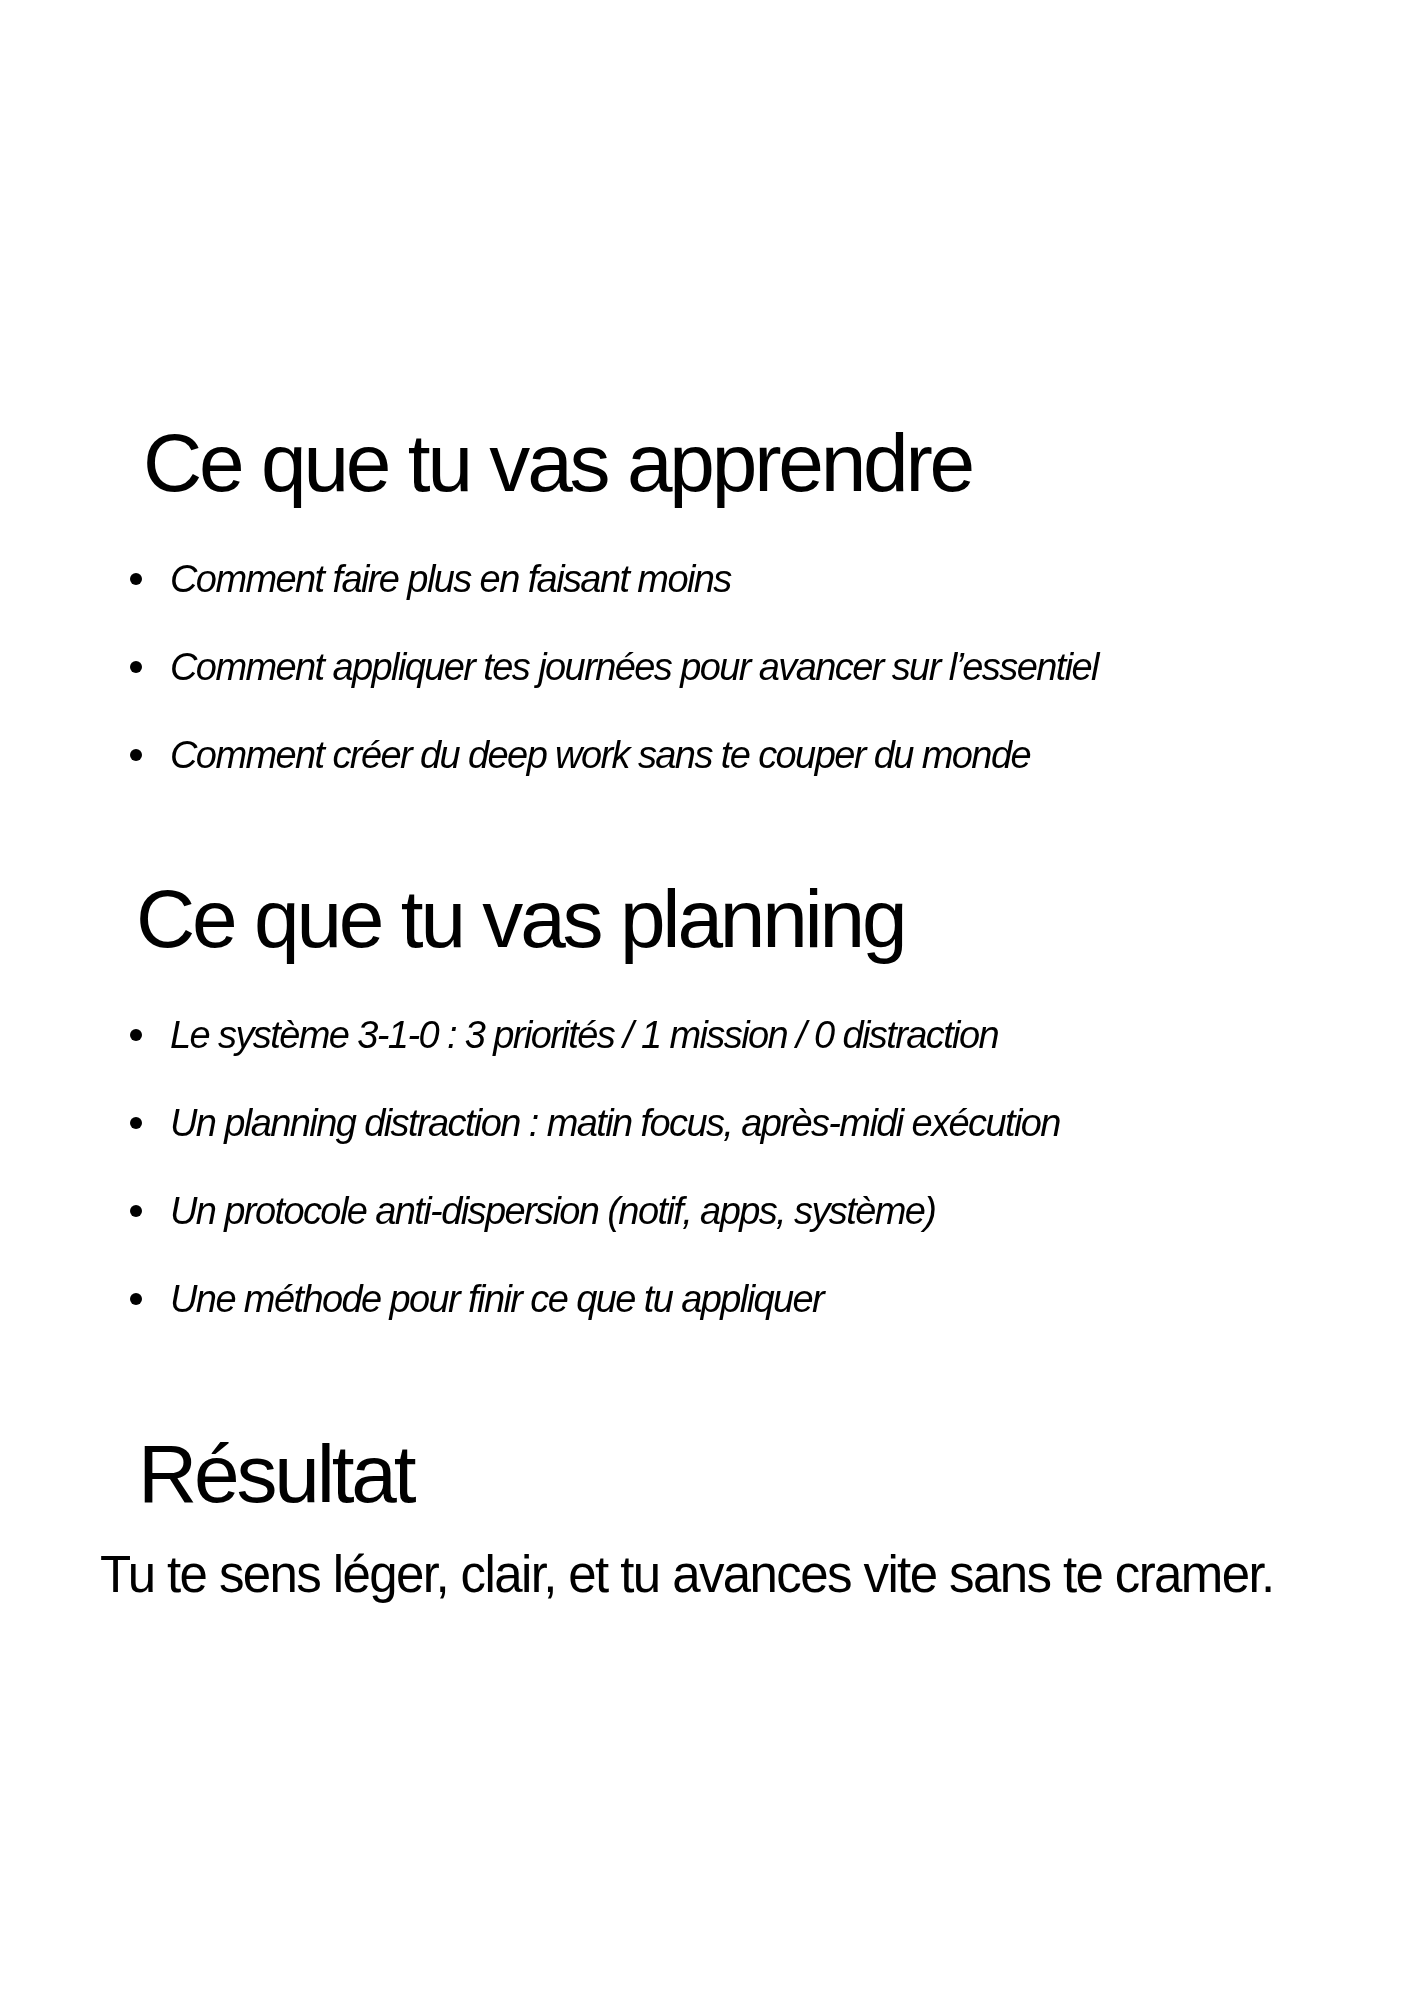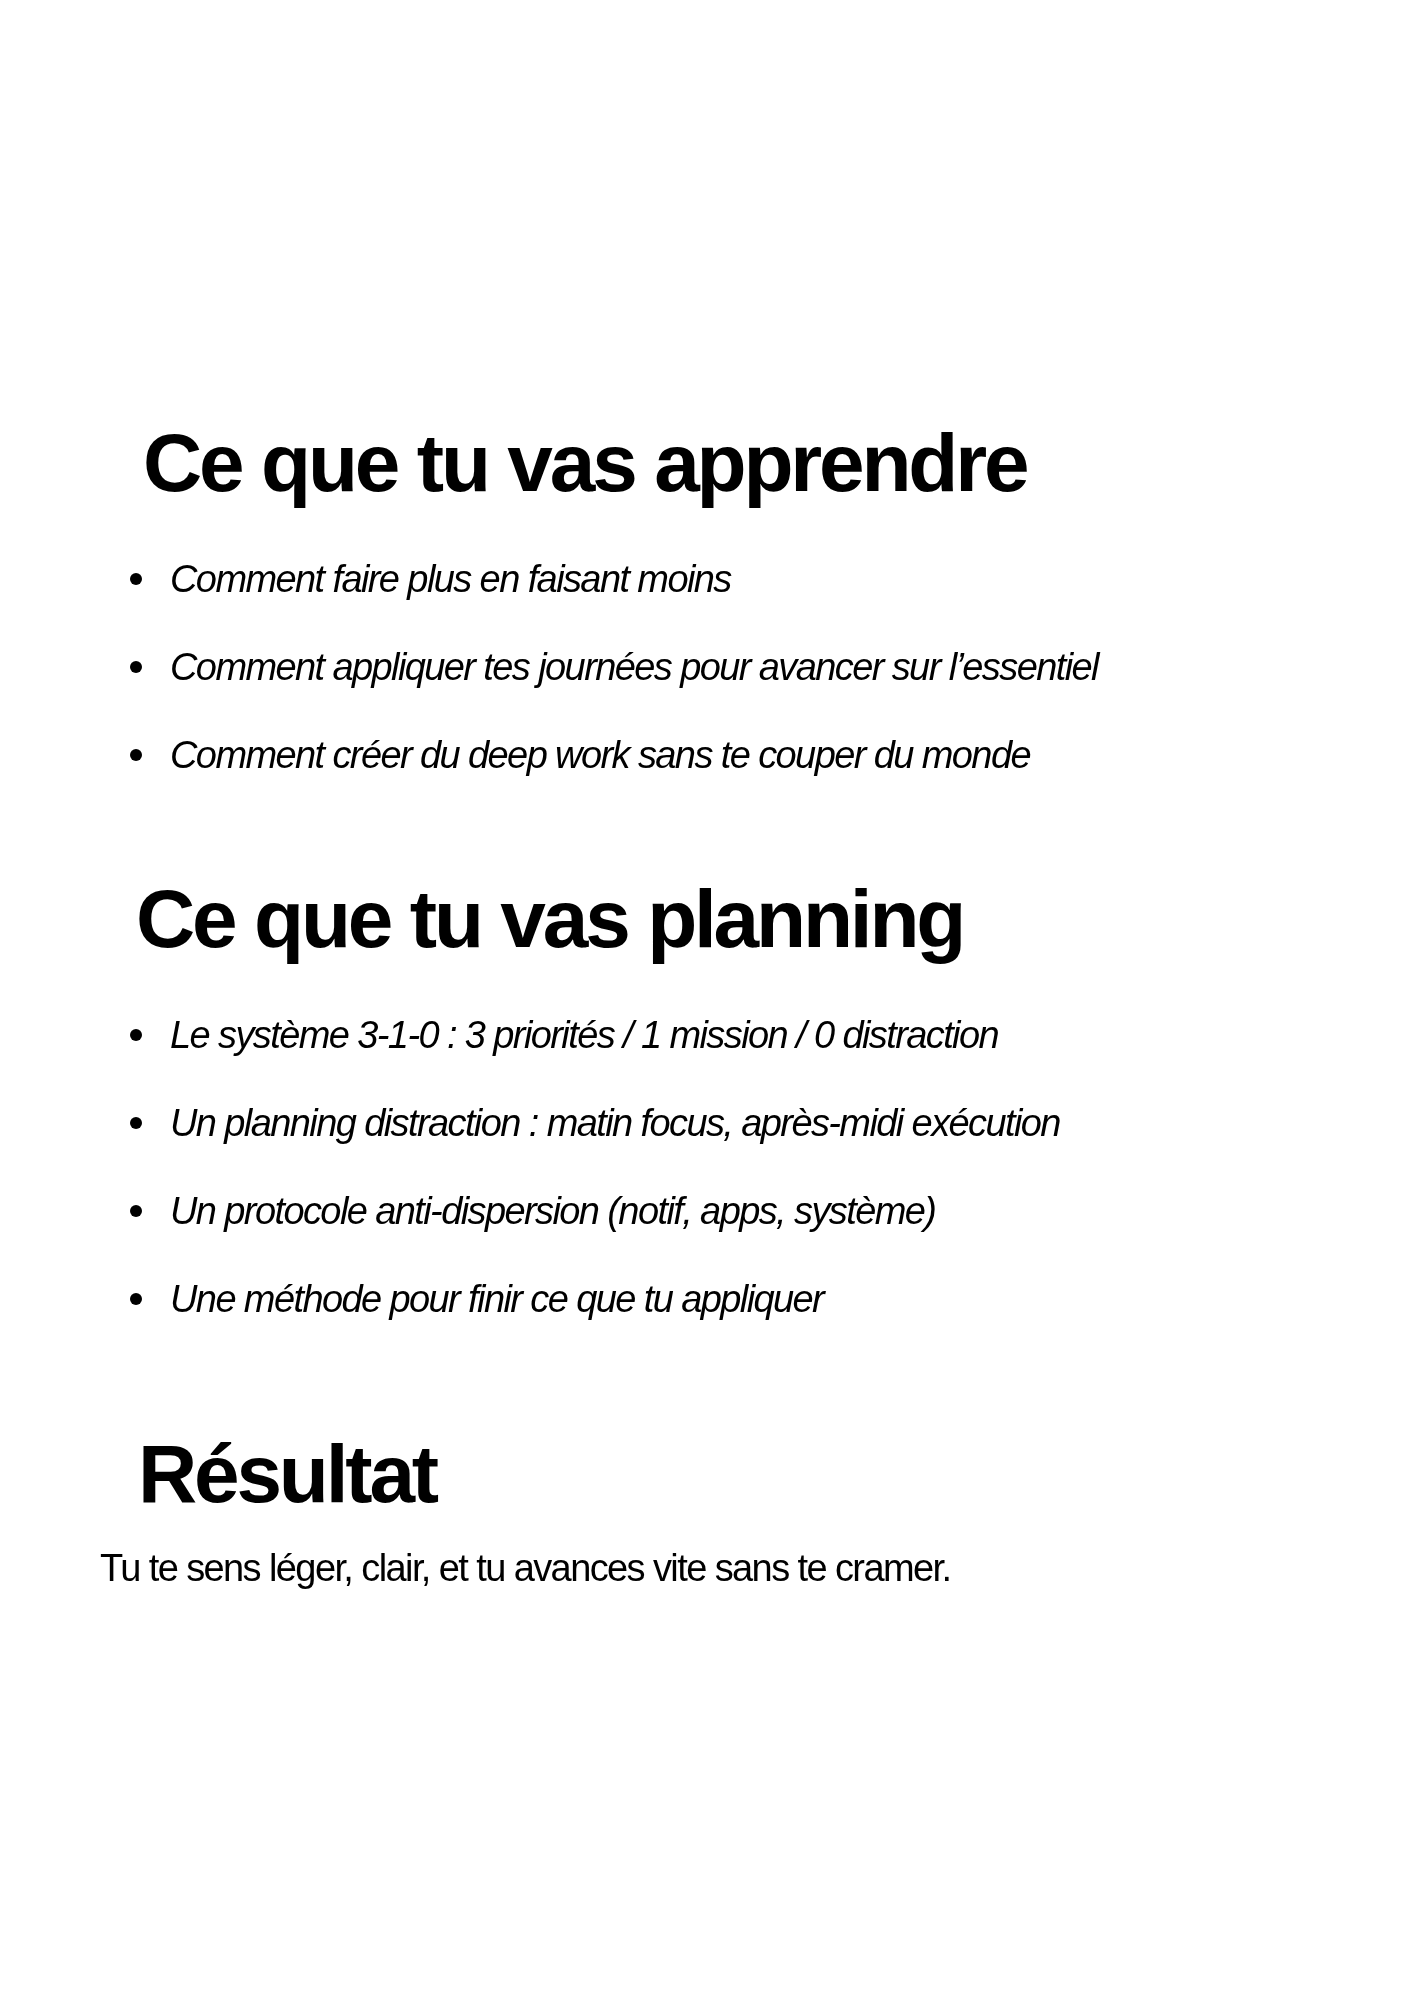--- a/index.html
+++ b/index.html
@@ -12,21 +12,21 @@
       height: 2000px;
       position: relative;
       overflow: hidden;
       color: #000000;
       font-family: "Liberation Sans", sans-serif;
     }
     .heading {
       position: absolute;
       margin: 0;
       font-family: "Liberation Sans", sans-serif;
-      font-weight: 700;
+      font-weight: 400;
       font-size: 82px;
       letter-spacing: -3.2px;
       line-height: 1;
       white-space: nowrap;
     }
     .list {
       position: absolute;
       left: 0;
       margin: 0;
       padding: 0;
@@ -50,21 +50,21 @@
     }
     .item-text {
       position: absolute;
       left: 170px;
       font-style: italic;
     }
     .para {
       position: absolute;
       left: 100px;
       margin: 0;
-      font-size: 38px;
+      font-size: 51px;
       letter-spacing: -1.6px;
       line-height: 1;
       white-space: nowrap;
     }
   </style>
 </head>
 <body>
 
 <h1 class="heading" style="left:143px; top:422px;">Ce que tu vas apprendre</h1>
 

